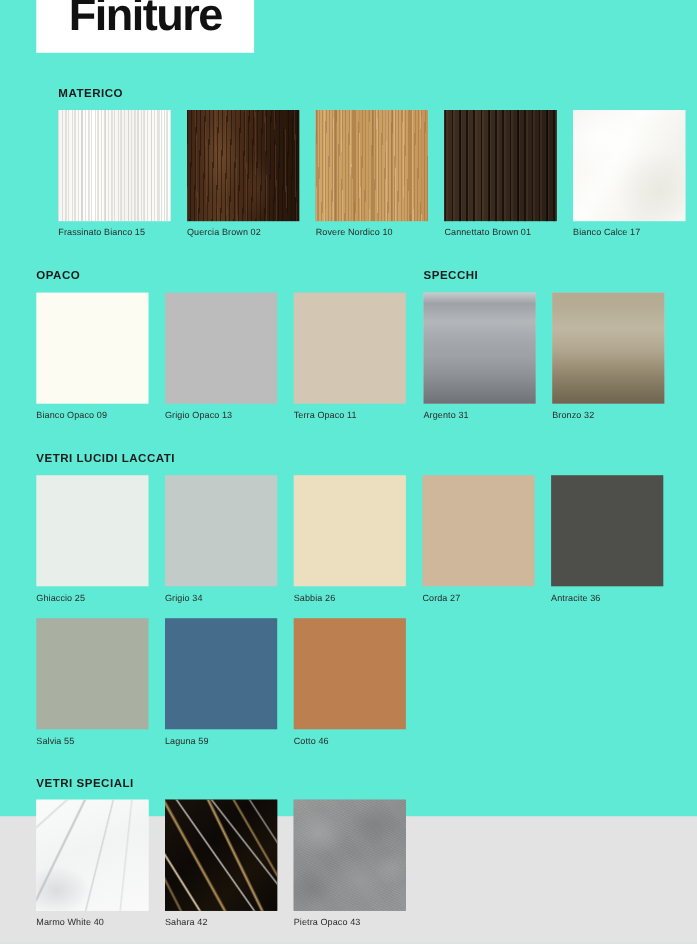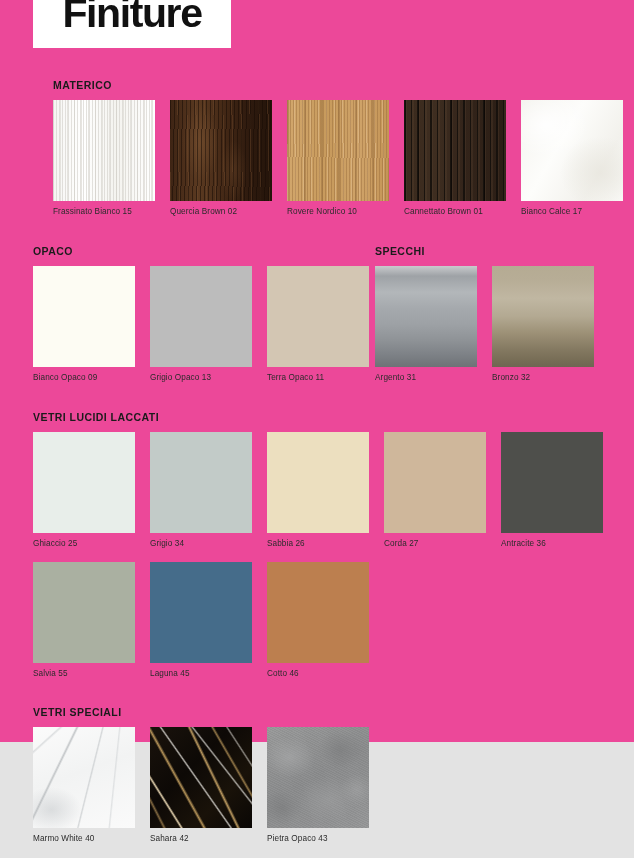--- a/index.html
+++ b/index.html
@@ -9,21 +9,21 @@
     height: 858px;
     background: #e3e3e3;
     font-family: "Liberation Sans", sans-serif;
     overflow: hidden;
   }
 
   #page {
     position: relative;
     width: 634px;
     height: 742px;
-    background: #ec4899;
+    background: #5eead4;
   }
 
   
   .title-box {
     position: absolute;
     left: 33px;
     top: -14px;
     width: 198px;
     height: 62px;
     background: #ffffff;
@@ -232,21 +232,21 @@
         <div class="swatch tx-flat" style="--c:#bcbcbc"></div>
         <div class="swatch-label">Grigio Opaco 13</div>
       </div>
       <div class="swatch-cell">
         <div class="swatch tx-flat" style="--c:#d3c6b3"></div>
         <div class="swatch-label">Terra Opaco 11</div>
       </div>
     </div>
   </div>
 
-  <div class="section" style="left:375px; top:245px;">
+  <div class="section" style="left:385px; top:245px;">
     <div class="section-title">SPECCHI</div>
     <div class="row">
       <div class="swatch-cell">
         <div class="swatch tx-argento"></div>
         <div class="swatch-label">Argento 31</div>
       </div>
       <div class="swatch-cell">
         <div class="swatch tx-bronzo"></div>
         <div class="swatch-label">Bronzo 32</div>
       </div>
@@ -277,21 +277,21 @@
         <div class="swatch-label">Antracite 36</div>
       </div>
     </div>
     <div class="row" style="margin-top:14px;">
       <div class="swatch-cell">
         <div class="swatch tx-flat" style="--c:#aab0a1"></div>
         <div class="swatch-label">Salvia 55</div>
       </div>
       <div class="swatch-cell">
         <div class="swatch tx-flat" style="--c:#456c8a"></div>
-        <div class="swatch-label">Laguna 45</div>
+        <div class="swatch-label">Laguna 59</div>
       </div>
       <div class="swatch-cell">
         <div class="swatch tx-flat" style="--c:#bc7f4f"></div>
         <div class="swatch-label">Cotto 46</div>
       </div>
     </div>
   </div>
 
   <div class="section" style="left:33px; top:706px;">
     <div class="section-title">VETRI SPECIALI</div>

